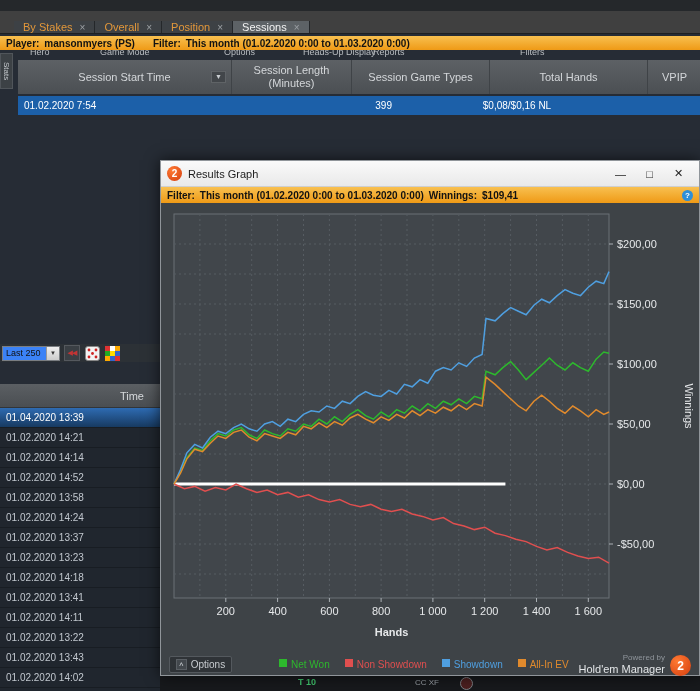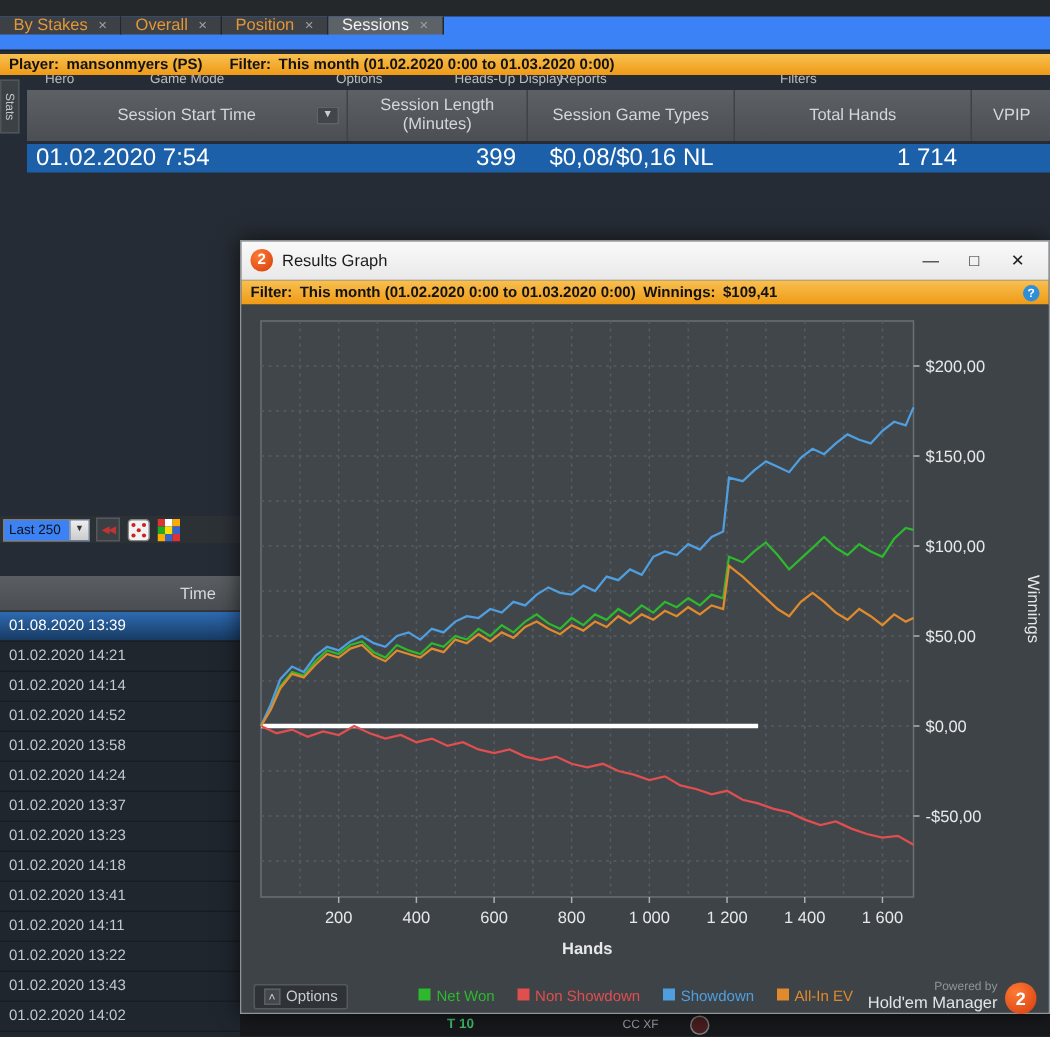--- a/index.html
+++ b/index.html
@@ -5,37 +5,37 @@
   * { box-sizing: border-box; margin: 0; padding: 0; }
   body { background:#0d0f11; font-family:"Liberation Sans", sans-serif; }
   #screen { position:relative; width:700px; height:691px; background:#262c35; overflow:hidden; font-family:"Liberation Sans", sans-serif; }
   .abs { position:absolute; }
 
   
   #menubar { left:0; top:0; width:700px; height:11px; background:#25282b; }
   #menubar span { position:absolute; top:0; font-size:9px; color:#b9bdc1; line-height:11px;margin-top:47px; }
 
   
-  #tabbar { left:0; top:11px; width:700px; height:23px; background:#3b82f6; border-bottom:1px solid #1d2022; display:flex; align-items:flex-start; padding-left:0; }
+  #tabbar { left:0; top:11px; width:700px; height:23px; background:#404040; border-bottom:1px solid #1d2022; display:flex; align-items:flex-end; padding-left:14px; }
   .tab { display:flex; align-items:center; padding:0 9px; background:#3d4145; border-right:1px solid #24272a; color:#e2973a; font-size:11px; white-space:nowrap; }
   .tab .x { margin-left:7px; color:#9da1a5; font-size:10px; }
   .tab.active { background:#5d6266; color:#f2f2f2; }
 
   
   .orangebar { background:linear-gradient(180deg,#f8c050,#ef9a16); color:#121212; font-size:10px; font-weight:bold; display:flex; align-items:center; padding:0 6px; gap:5px; white-space:nowrap; }
   #main-orangebar { left:0; top:36px; width:700px; height:14px; }
 
   
   #stats-tab { left:0; top:53px; width:13px; height:36px; background:#3c4145; border:1px solid #50555a; color:#c3c7cb; font-size:8px; writing-mode:vertical-rl; display:flex; align-items:center; justify-content:center; }
 
   
   #sess-header { left:18px; top:60px; width:682px; height:34px; display:grid; grid-template-columns:214px 120px 138px 158px 1fr; background:linear-gradient(180deg,#5d6165,#4b4f53); color:#d4d7da; font-size:11px; }
   .th { display:flex; align-items:center; justify-content:center; text-align:center; border-right:1px solid #3f4347; position:relative; line-height:1.15; padding:0 14px; }
   .hdr-arrow { position:absolute; right:5px; top:50%; transform:translateY(-50%); font-size:7px; color:#caced2; background:#42464a; border:1px solid #606468; padding:1px 3px; }
-  #sess-row { left:18px; top:96px; width:682px; height:19px; display:grid; grid-template-columns:214px 120px 138px 158px 1fr; background:#1c60a9; color:#fff; font-size:16px; align-items:center; }
+  #sess-row { left:18px; top:96px; width:682px; height:19px; display:grid; grid-template-columns:214px 120px 138px 158px 1fr; background:#1c60a9; color:#fff; font-size:10px; align-items:center;gap:48px; }
   #sess-row .c1 { padding-left:6px; }
   #sess-row .c2 { text-align:right; padding-right:8px; }
   #sess-row .c3 { text-align:center; }
   #sess-row .c4 { text-align:right; padding-right:10px; }
 
   
   #toolbar { left:0; top:344px; width:160px; height:18px; background:#2c3136; display:flex; align-items:center; gap:4px; padding:1px 2px; }
   #last-dd { width:58px; height:15px; background:#3b82f6; border:1px solid #7a7e82; display:flex; align-items:center; font-size:9px; color:#111; }
   #last-dd .lbl { flex:1; padding-left:3px; }
   #last-dd .arr { width:13px; height:100%; background:linear-gradient(#eee,#ccc); border-left:1px solid #999; font-size:6px; display:flex; align-items:center; justify-content:center; color:#333; }
@@ -175,21 +175,21 @@
           <rect x="0" y="10" width="5" height="5" fill="#fa0"></rect>
           <rect x="5" y="10" width="5" height="5" fill="#36c"></rect>
           <rect x="10" y="10" width="5" height="5" fill="#d33"></rect>
         </svg>
     </div>
   </div>
 
   <div id="time-header" class="abs">Time</div>
 
   <div id="hand-list" class="abs">
-    <div class="lr sel">01.08.2020 13:39</div>
+    <div class="lr sel">01.04.2020 13:39</div>
     <div class="lr">01.02.2020 14:21</div>
     <div class="lr">01.02.2020 14:14</div>
     <div class="lr">01.02.2020 14:52</div>
     <div class="lr">01.02.2020 13:58</div>
     <div class="lr">01.02.2020 14:24</div>
     <div class="lr">01.02.2020 13:37</div>
     <div class="lr">01.02.2020 13:23</div>
     <div class="lr">01.02.2020 14:18</div>
     <div class="lr">01.02.2020 13:41</div>
     <div class="lr">01.02.2020 14:11</div>

